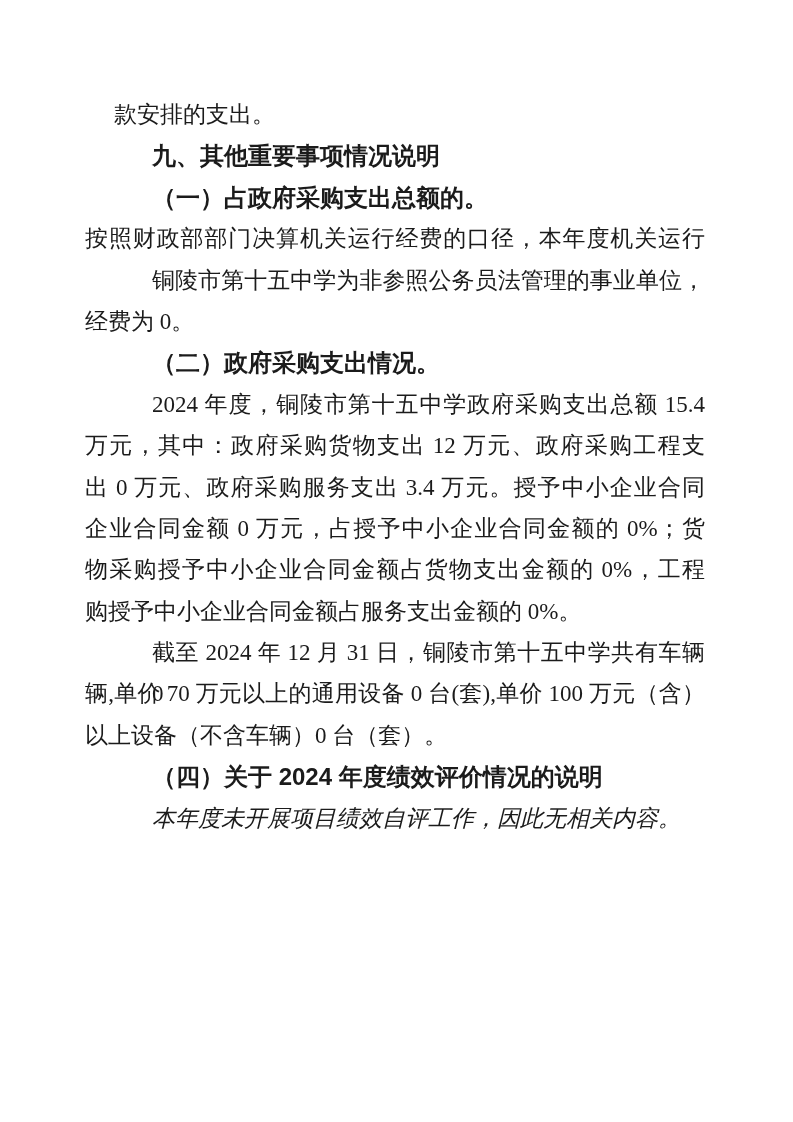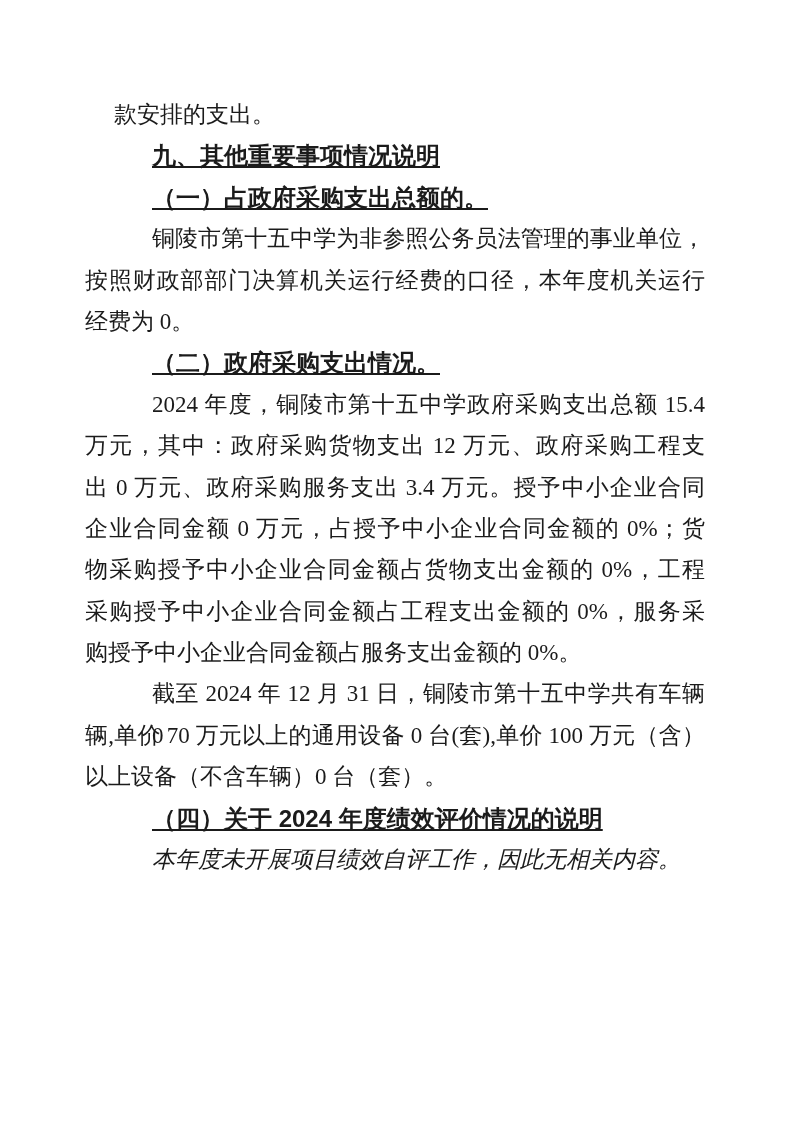--- a/index.html
+++ b/index.html
@@ -28,21 +28,20 @@
     line-height: 41.4px;
     font-size: 23px;
     white-space: nowrap;
     text-align: left;
     font-kerning: none;
   }
   .para.heading .line {
     font-family: "Liberation Sans", sans-serif;
     font-weight: 700;
     font-size: 24px;
-    text-decoration: underline;
   }
   .line.fill {
     white-space: normal;
     text-align: justify;
     text-align-last: justify;
     text-justify: inter-character;
   }
 </style>
 </head>
 <body>
@@ -52,34 +51,33 @@
       <div class="para body">
         <div class="line" style="padding-left: 29px;">款安排的支出。</div>
       </div>
       <div class="para heading">
         <div class="line" style="padding-left: 67px;">九、其他重要事项情况说明</div>
       </div>
       <div class="para heading">
         <div class="line" style="padding-left: 67px;">（一）占政府采购支出总额的。</div>
       </div>
       <div class="para body">
+        <div class="line fill">按照财政部部门决算机关运行经费的口径，本年度机关运行</div>
         <div class="line fill" style="padding-left: 67px;">铜陵市第十五中学为非参照公务员法管理的事业单位，</div>
-        <div class="line fill">按照财政部部门决算机关运行经费的口径，本年度机关运行</div>
         <div class="line">经费为 0。</div>
       </div>
       <div class="para heading">
         <div class="line" style="padding-left: 67px;">（二）政府采购支出情况。</div>
       </div>
       <div class="para body">
         <div class="line fill" style="padding-left: 67px;">2024 年度，铜陵市第十五中学政府采购支出总额 15.4</div>
         <div class="line fill">万元，其中：政府采购货物支出 12 万元、政府采购工程支</div>
         <div class="line fill">出 0 万元、政府采购服务支出 3.4 万元。授予中小企业合同</div>
         <div class="line fill">企业合同金额 0 万元，占授予中小企业合同金额的 0%；货</div>
         <div class="line fill">物采购授予中小企业合同金额占货物支出金额的 0%，工程</div>
-        <div class="line fill">采购授予中小企业合同金额占工程支出金额的 0%，服务采</div>
         <div class="line">购授予中小企业合同金额占服务支出金额的 0%。</div>
       </div>
       <div class="para body">
         <div class="line fill" style="padding-left: 67px;">截至 2024 年 12 月 31 日，铜陵市第十五中学共有车辆 0</div>
         <div class="line fill">辆,单价 70 万元以上的通用设备 0 台(套),单价 100 万元（含）</div>
         <div class="line">以上设备（不含车辆）0 台（套）。</div>
       </div>
       <div class="para heading">
         <div class="line" style="padding-left: 67px;">（四）关于 2024 年度绩效评价情况的说明</div>
       </div>

